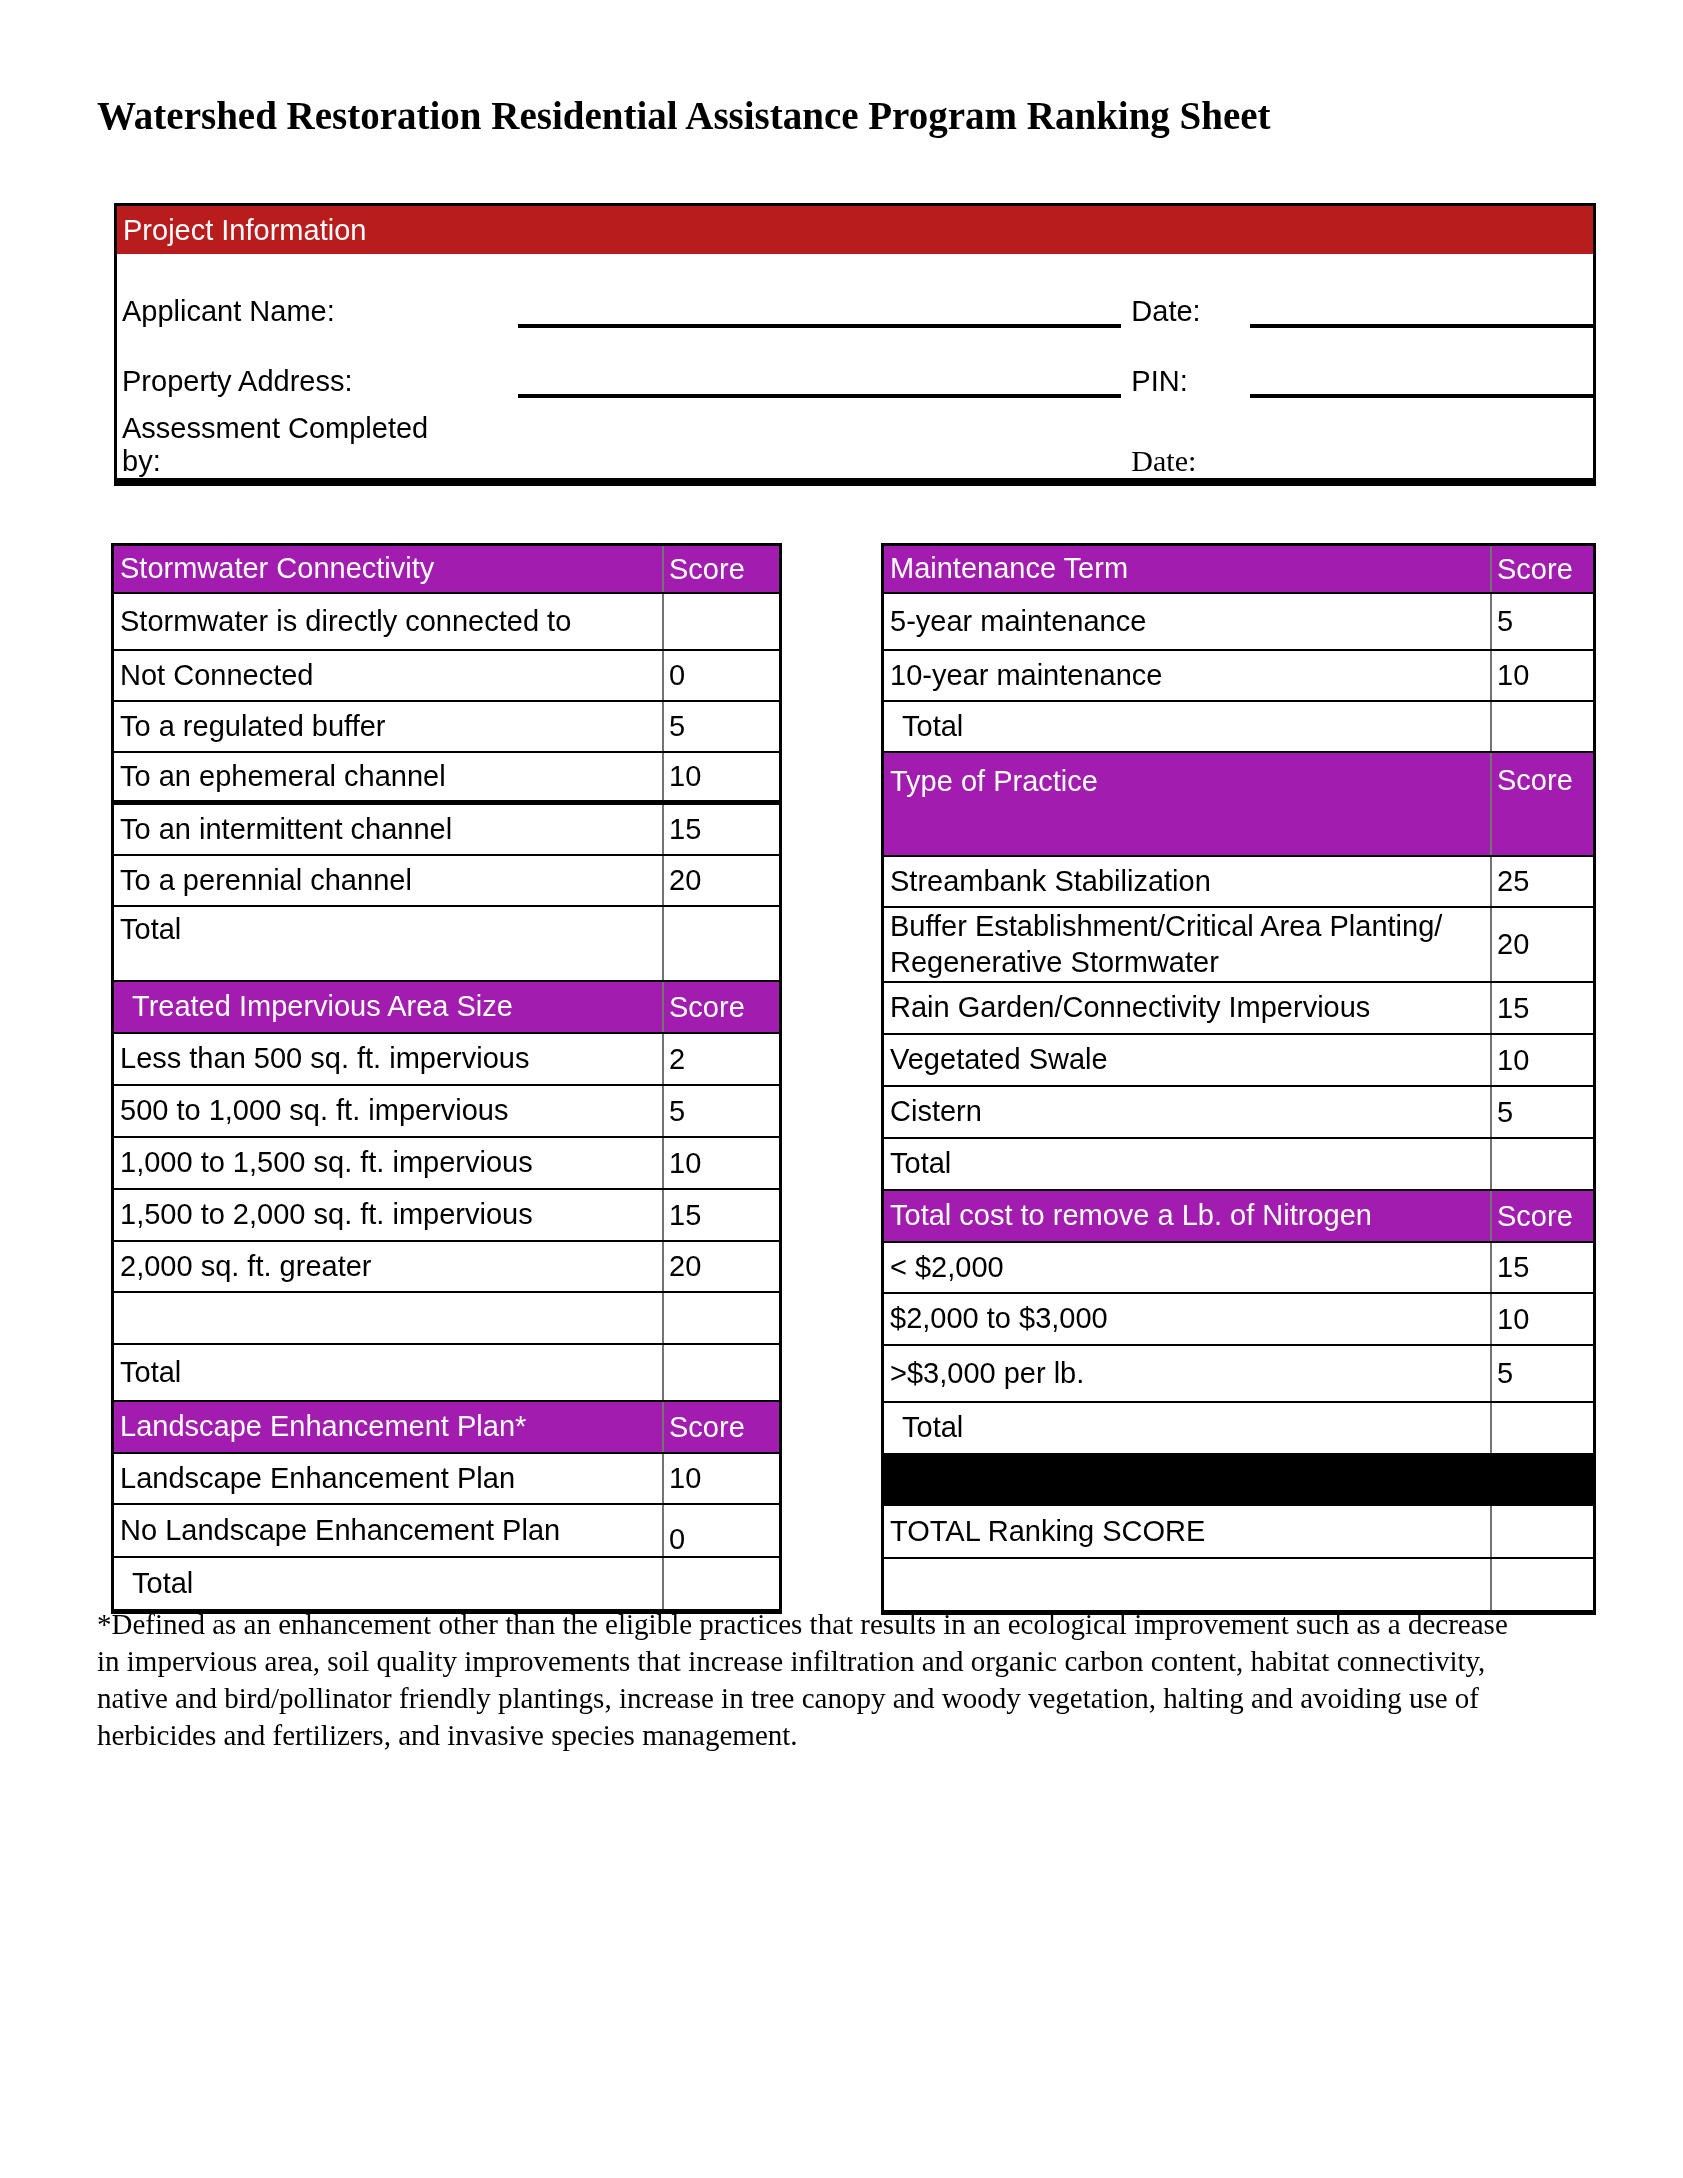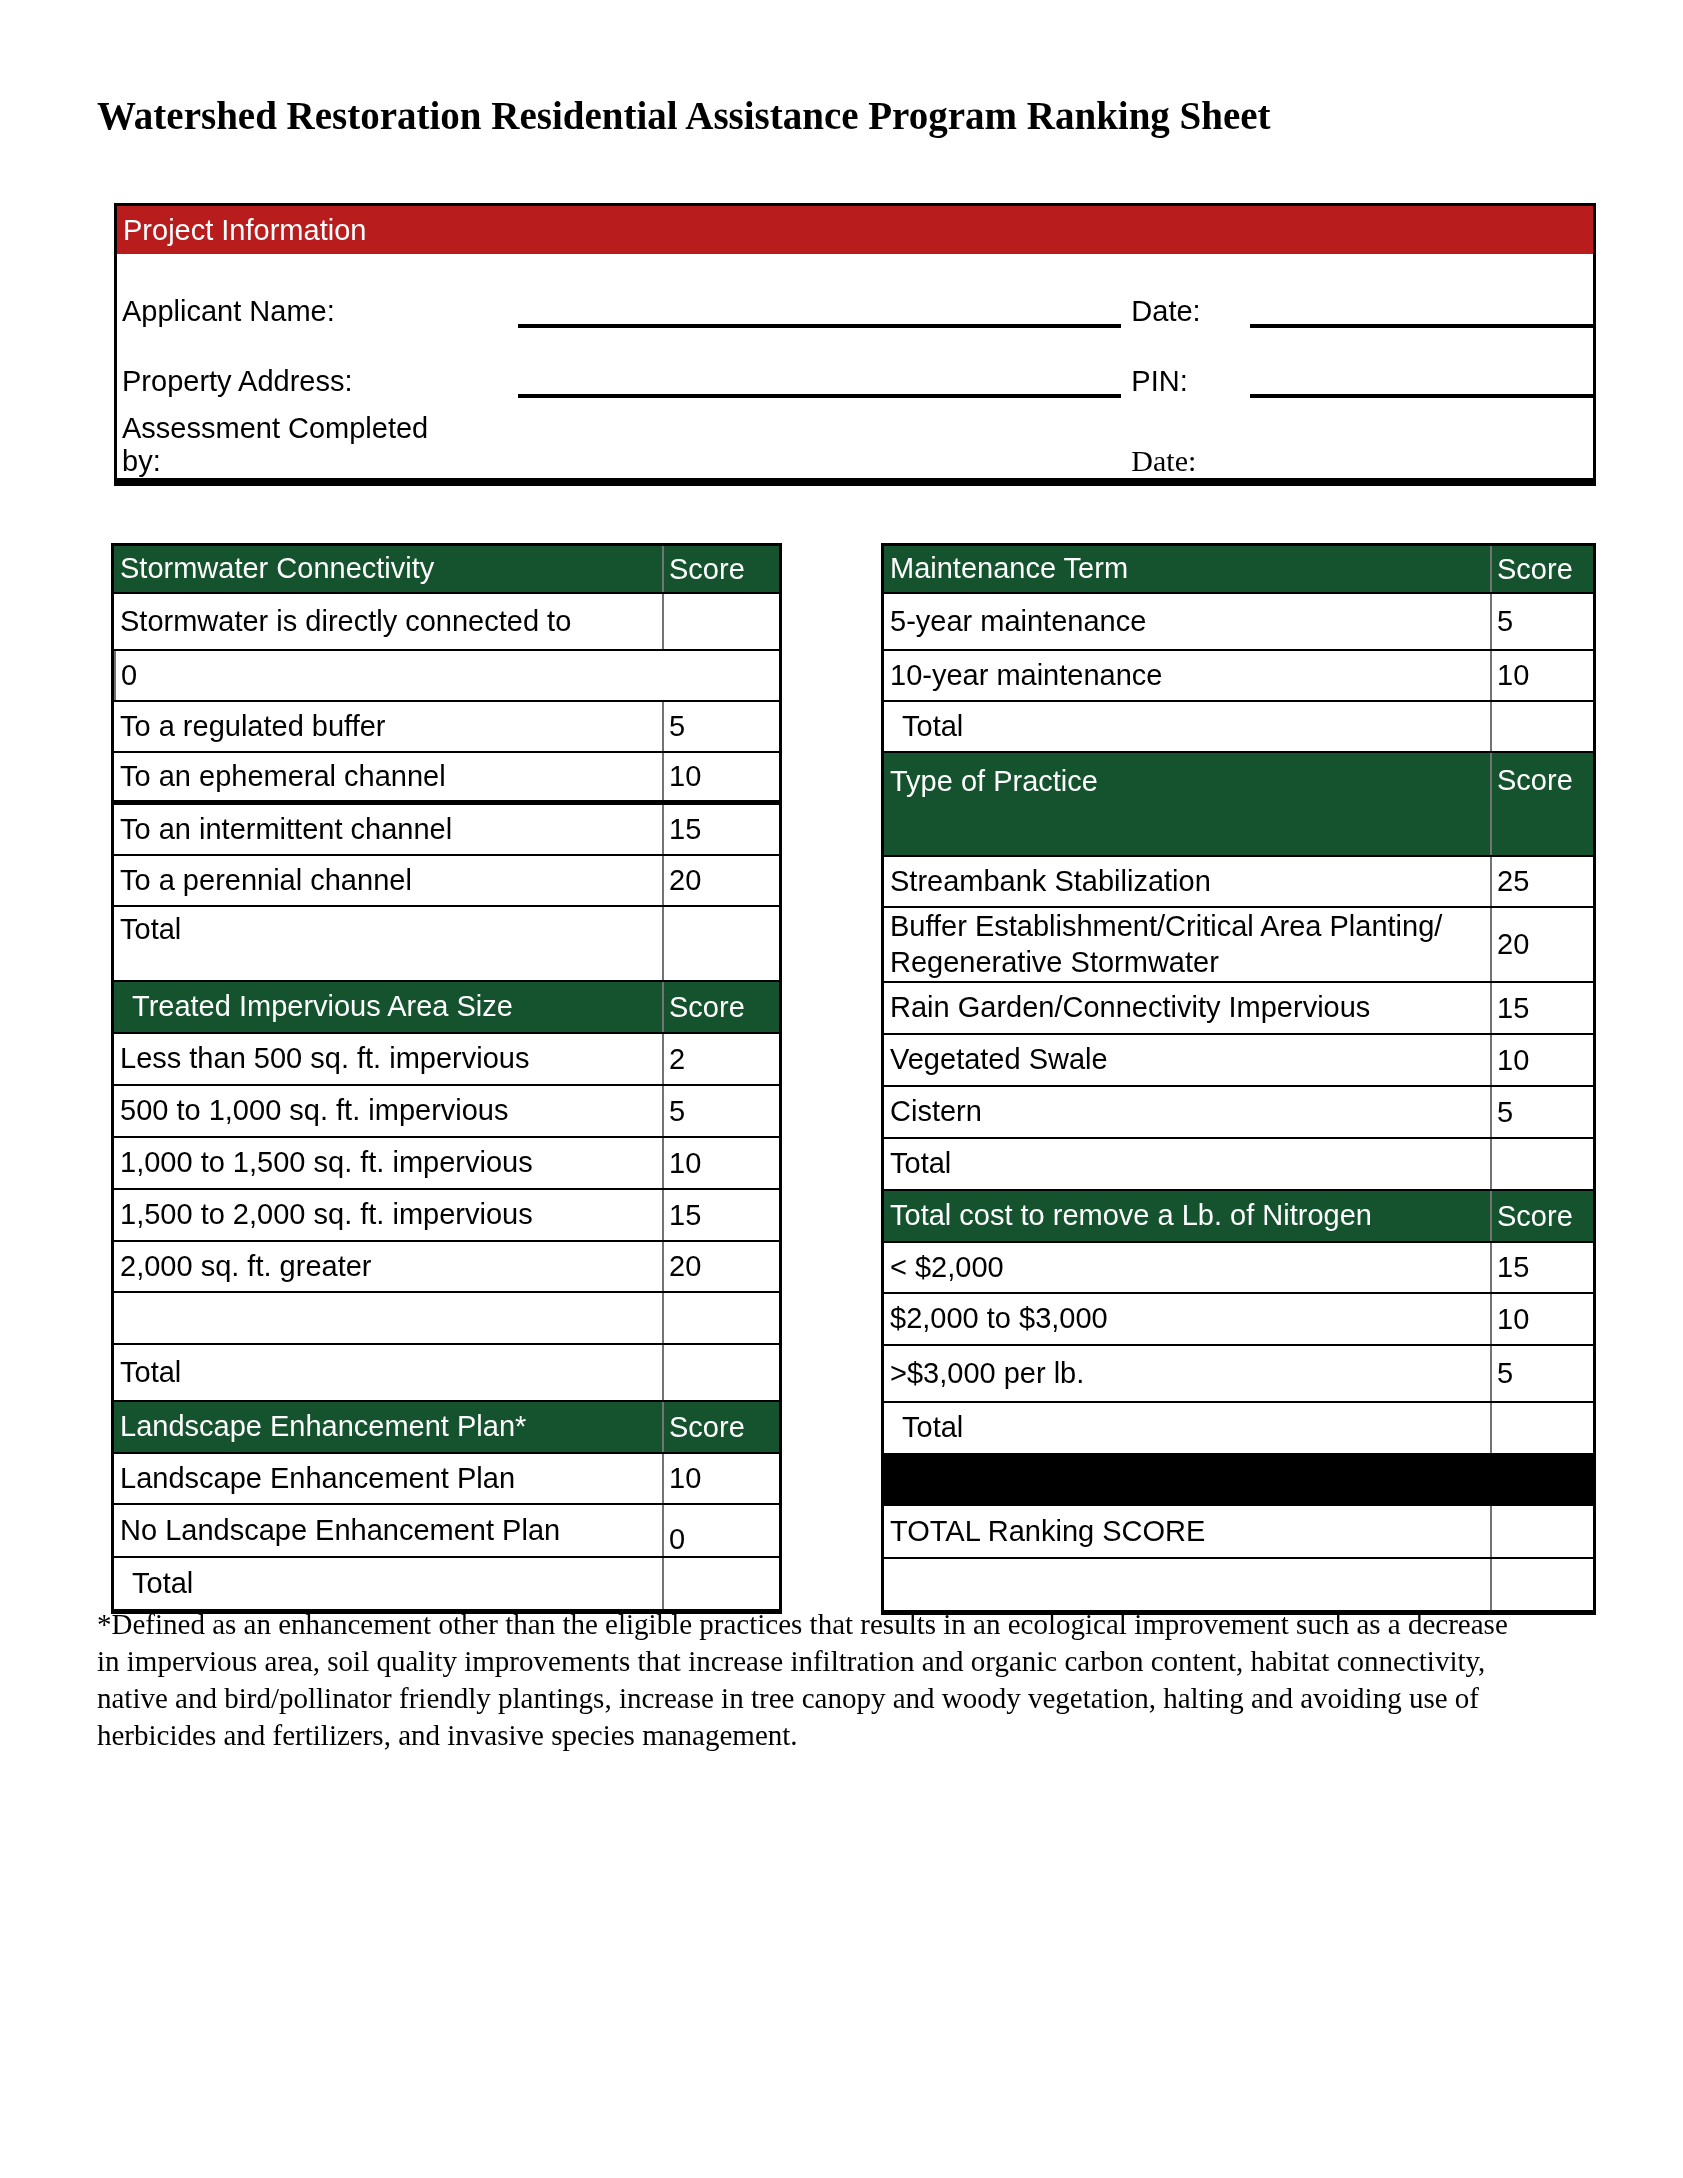--- a/index.html
+++ b/index.html
@@ -30,21 +30,21 @@
   .tbl{position:absolute;top:543px;border:3px solid #000;box-sizing:border-box;font-size:29px;}
   .tbl.left{left:111px;width:671px;}
   .tbl.right{left:881px;width:715px;}
   .trow{display:flex;border-bottom:2px solid #000;box-sizing:border-box;background:#fff;}
   .lbl{flex:1;display:flex;align-items:center;padding:0 10px 0 6px;box-sizing:border-box;line-height:1.22;min-width:0;}
   .scr{display:flex;align-items:center;padding-left:5px;border-left:2px solid #737373;box-sizing:border-box;}
   .tbl.left .scr{width:117px;flex:none;}
   .tbl.right .scr{width:103px;flex:none;}
   .h48{height:48px}.h52{height:51px}.h53{height:52px}.h54{height:53px}
   .h58{height:57px}.h76{height:75px}.h105{height:104px}
-  .hdr{background:#14532d;color:#fff;}
+  .hdr{background:#a21caf;color:#fff;}
   .thick{border-bottom-width:5px;}
   .top .lbl,.top .scr{align-items:flex-start;padding-top:5px;}
   .hdrtall .lbl,.hdrtall .scr{align-items:flex-start;padding-top:11px;}
   .low .scr{align-items:flex-end;}
   .indent .lbl{padding-left:18px;}
   .blackrow{background:#000;}
   .blackrow .scr{border-left-color:#000;}
 
   .footnote{position:absolute;left:97px;top:1606px;width:1440px;margin:0;
             font-family:"Liberation Serif",serif;font-size:29px;line-height:37px;}
@@ -83,20 +83,21 @@
   <div class="tbl left">
     <div class="trow hdr h48">
       <div class="lbl">Stormwater Connectivity</div>
       <div class="scr">Score</div>
     </div>
     <div class="trow h58">
       <div class="lbl">Stormwater is directly connected to</div>
       <div class="scr"></div>
     </div>
     <div class="trow h52">
+      <div class="lbl">Not Connected</div>
       <div class="scr">0</div>
     </div>
     <div class="trow h52">
       <div class="lbl">To a regulated buffer</div>
       <div class="scr">5</div>
     </div>
     <div class="trow h53 thick">
       <div class="lbl">To an ephemeral channel</div>
       <div class="scr">10</div>
     </div>

